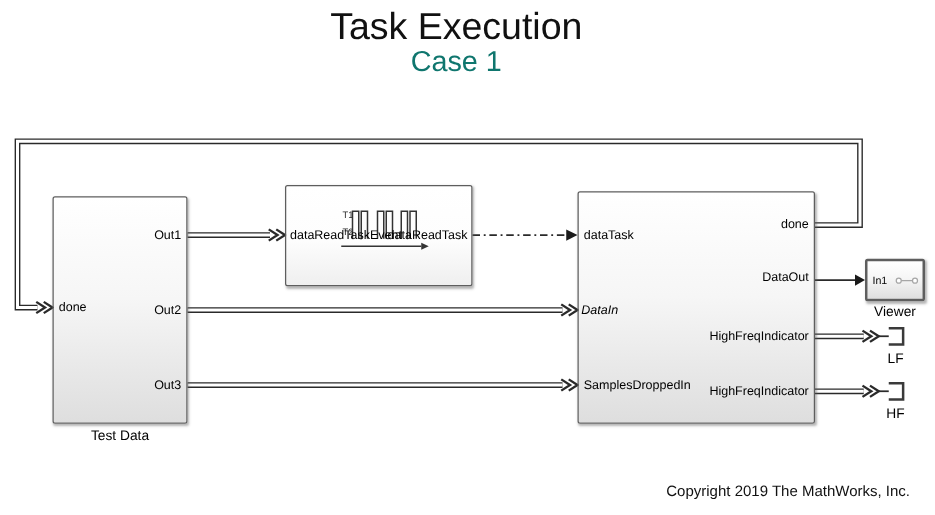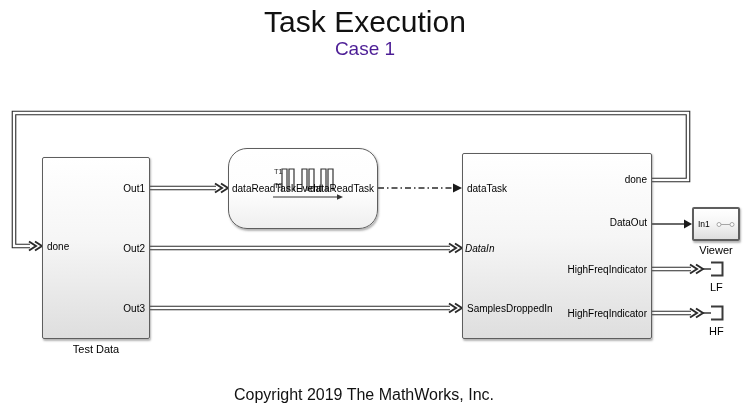--- a/index.html
+++ b/index.html
@@ -2,38 +2,38 @@
 <html><head>
 <meta charset="utf-8">
 <style>
   html,body{margin:0;padding:0;background:#ffffff;}
   #canvas{
     position:relative;width:748px;height:412px;background:#ffffff;overflow:hidden;
     font-family:"Liberation Sans", sans-serif;color:#000;
   }
   .title-wrap{position:absolute;left:0;top:7px;width:730px;text-align:center;}
   .title-main{font-size:30px;line-height:30px;color:#111;}
-  .title-sub{font-size:19px;line-height:24px;color:#4c1d95;}
+  .title-sub{font-size:23px;line-height:24px;color:#0f766e;}
   .wires{position:absolute;left:0;top:0;}
   .wo{fill:none;stroke:#2a2a2a;stroke-width:4.6;stroke-linejoin:miter;}
   .wi{fill:none;stroke:#ffffff;stroke-width:2.4;stroke-linejoin:miter;}
   .ch{fill:none;stroke:#2a2a2a;stroke-width:1.9;}
   .sl{fill:none;stroke:#2a2a2a;stroke-width:1.4;}
   .dd{fill:none;stroke:#2a2a2a;stroke-width:1.4;stroke-dasharray:6 3 1.5 3;}
   .ah{fill:#1a1a1a;stroke:none;}
   .tb{fill:none;stroke:#3a3a3a;stroke-width:2;}
   .block{
     position:absolute;box-sizing:border-box;border:1.5px solid #5e5e5e;border-radius:2px;
     background:linear-gradient(180deg,#ffffff 0%,#f6f6f6 45%,#dedede 100%);
     box-shadow:1px 1.5px 2px rgba(90,90,90,.45);
   }
   .port{position:absolute;font-size:10px;line-height:12px;white-space:nowrap;color:#000;}
   .blklabel{position:absolute;font-size:11px;line-height:13px;text-align:center;color:#000;white-space:nowrap;}
   .term-label{position:absolute;font-size:11px;line-height:13px;color:#000;}
-  .copyright{position:absolute;left:0;top:386px;width:728px;text-align:center;font-size:16px;color:#111;}
+  .copyright{position:absolute;left:0;top:386px;width:728px;text-align:right;font-size:12px;color:#111;}
   .task-icon{position:absolute;left:38px;top:10px;}
   .ic{fill:none;stroke:#333333;stroke-width:1.2;}
   .ic-txt{font-size:7.5px;fill:#2b2b2b;font-family:"Liberation Sans",sans-serif;}
   .viewer-in{position:absolute;left:4px;top:0;height:31px;line-height:31px;font-size:8.5px;}
   .viewer-link{position:absolute;right:1px;top:0;}
 </style>
 </head>
 <body>
 
 <div id="canvas">
@@ -107,21 +107,21 @@
   </svg>
 
   <div class="block" style="left:42px;top:157px;width:108px;height:182px;">
     <span class="port" style="left:4px;top:83px;">done</span>
     <span class="port" style="right:4px;top:25px;">Out1</span>
     <span class="port" style="right:4px;top:85px;">Out2</span>
     <span class="port" style="right:4px;top:145px;">Out3</span>
   </div>
   <div class="blklabel" style="left:36px;top:343px;width:120px;">Test Data</div>
 
-  <div class="block" style="left:228px;top:148px;width:150px;height:81px;background:linear-gradient(180deg,#ffffff 0%,#fdfdfd 55%,#efefef 100%);border-radius:19px;">
+  <div class="block" style="left:228px;top:148px;width:150px;height:81px;background:linear-gradient(180deg,#ffffff 0%,#fdfdfd 55%,#efefef 100%);">
     <svg class="task-icon" width="84" height="46" viewBox="0 0 84 46">
       <text class="ic-txt" x="7" y="15">T1</text>
       <text class="ic-txt" x="7" y="29">T2</text>
       <path class="ic" d="M 15,32 V 10 H 20 V 32 M 22,32 V 10 H 27 V 32"></path>
       <path class="ic" d="M 35,32 V 10 H 40 V 32 M 42,32 V 10 H 47 V 32"></path>
       <path class="ic" d="M 54,32 V 10 H 59 V 32 M 61,32 V 10 H 66 V 32"></path>
       <path class="ic" d="M 6,38 H 70"></path>
       <polygon points="70,35.2 70,40.8 76,38" fill="#333333"></polygon>
     </svg>
     <span class="port" style="left:3px;top:34px;">dataReadTaskEvent</span>

